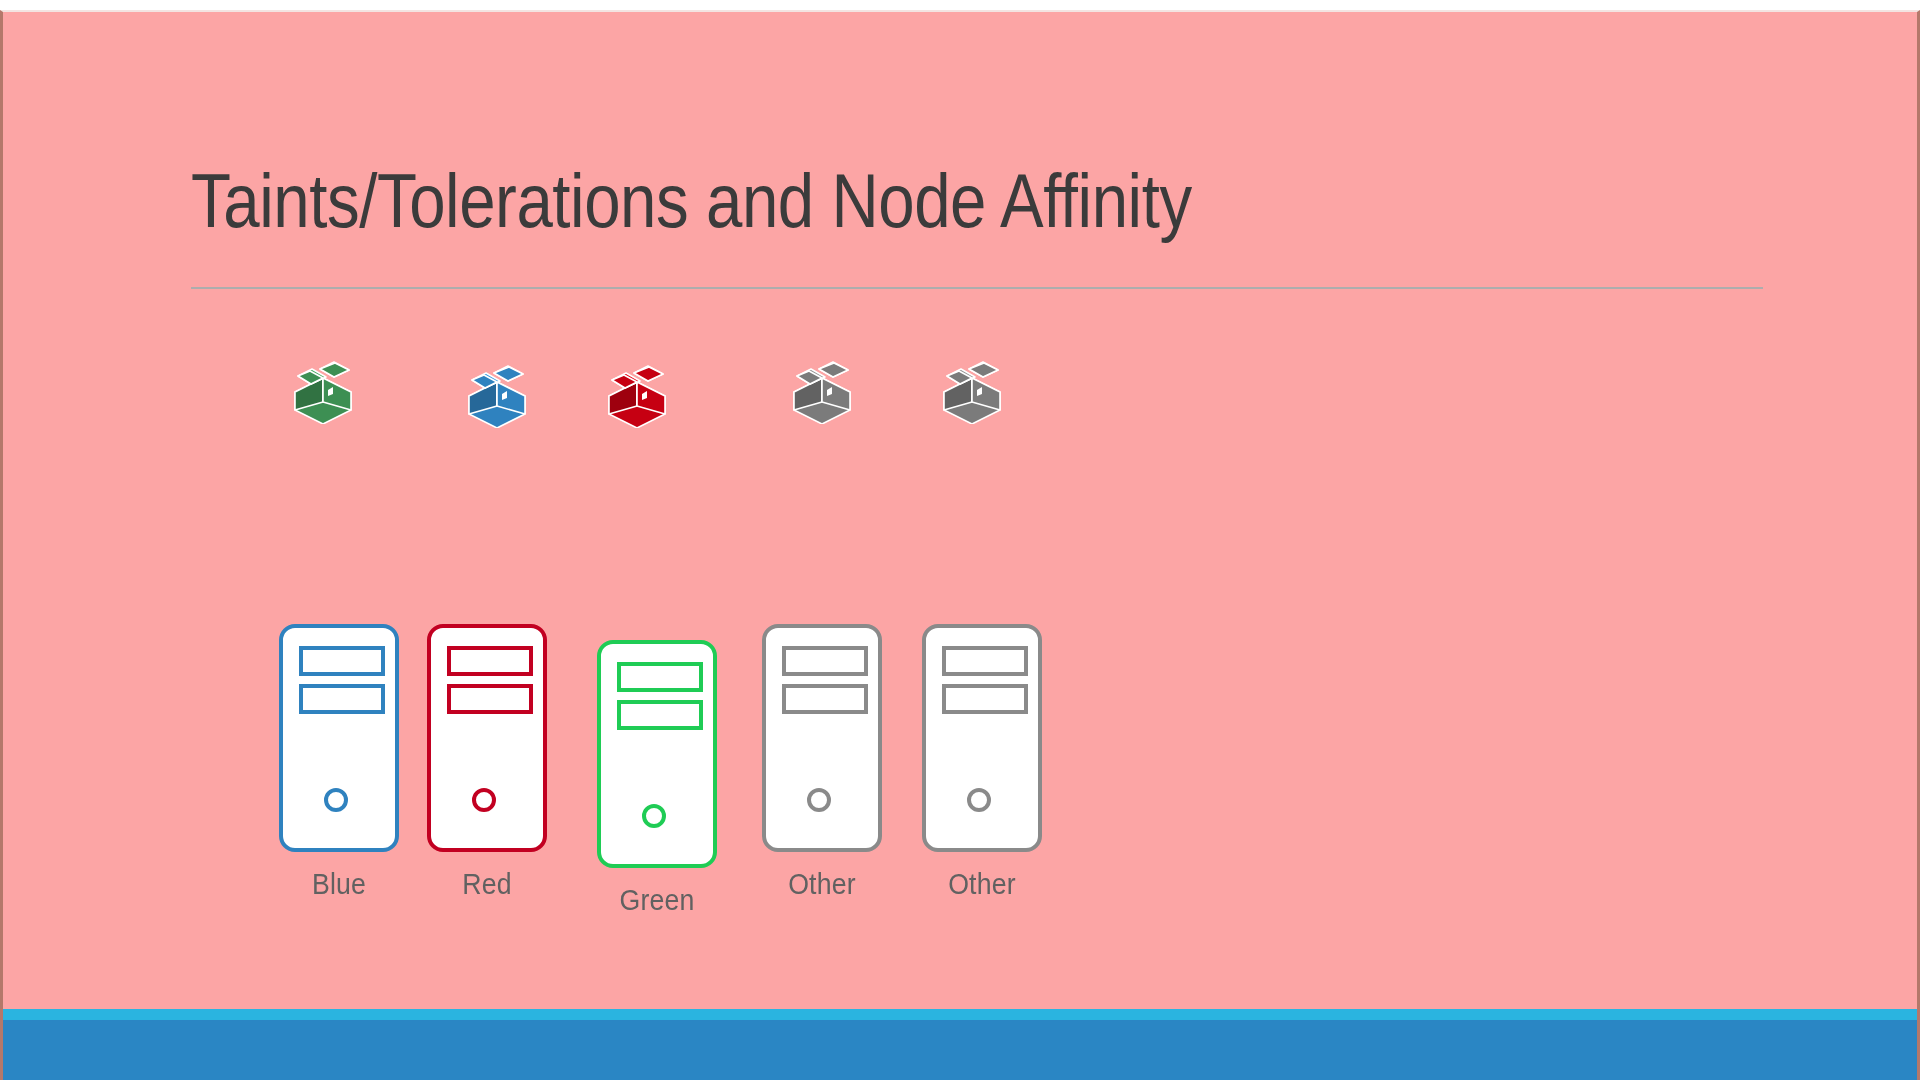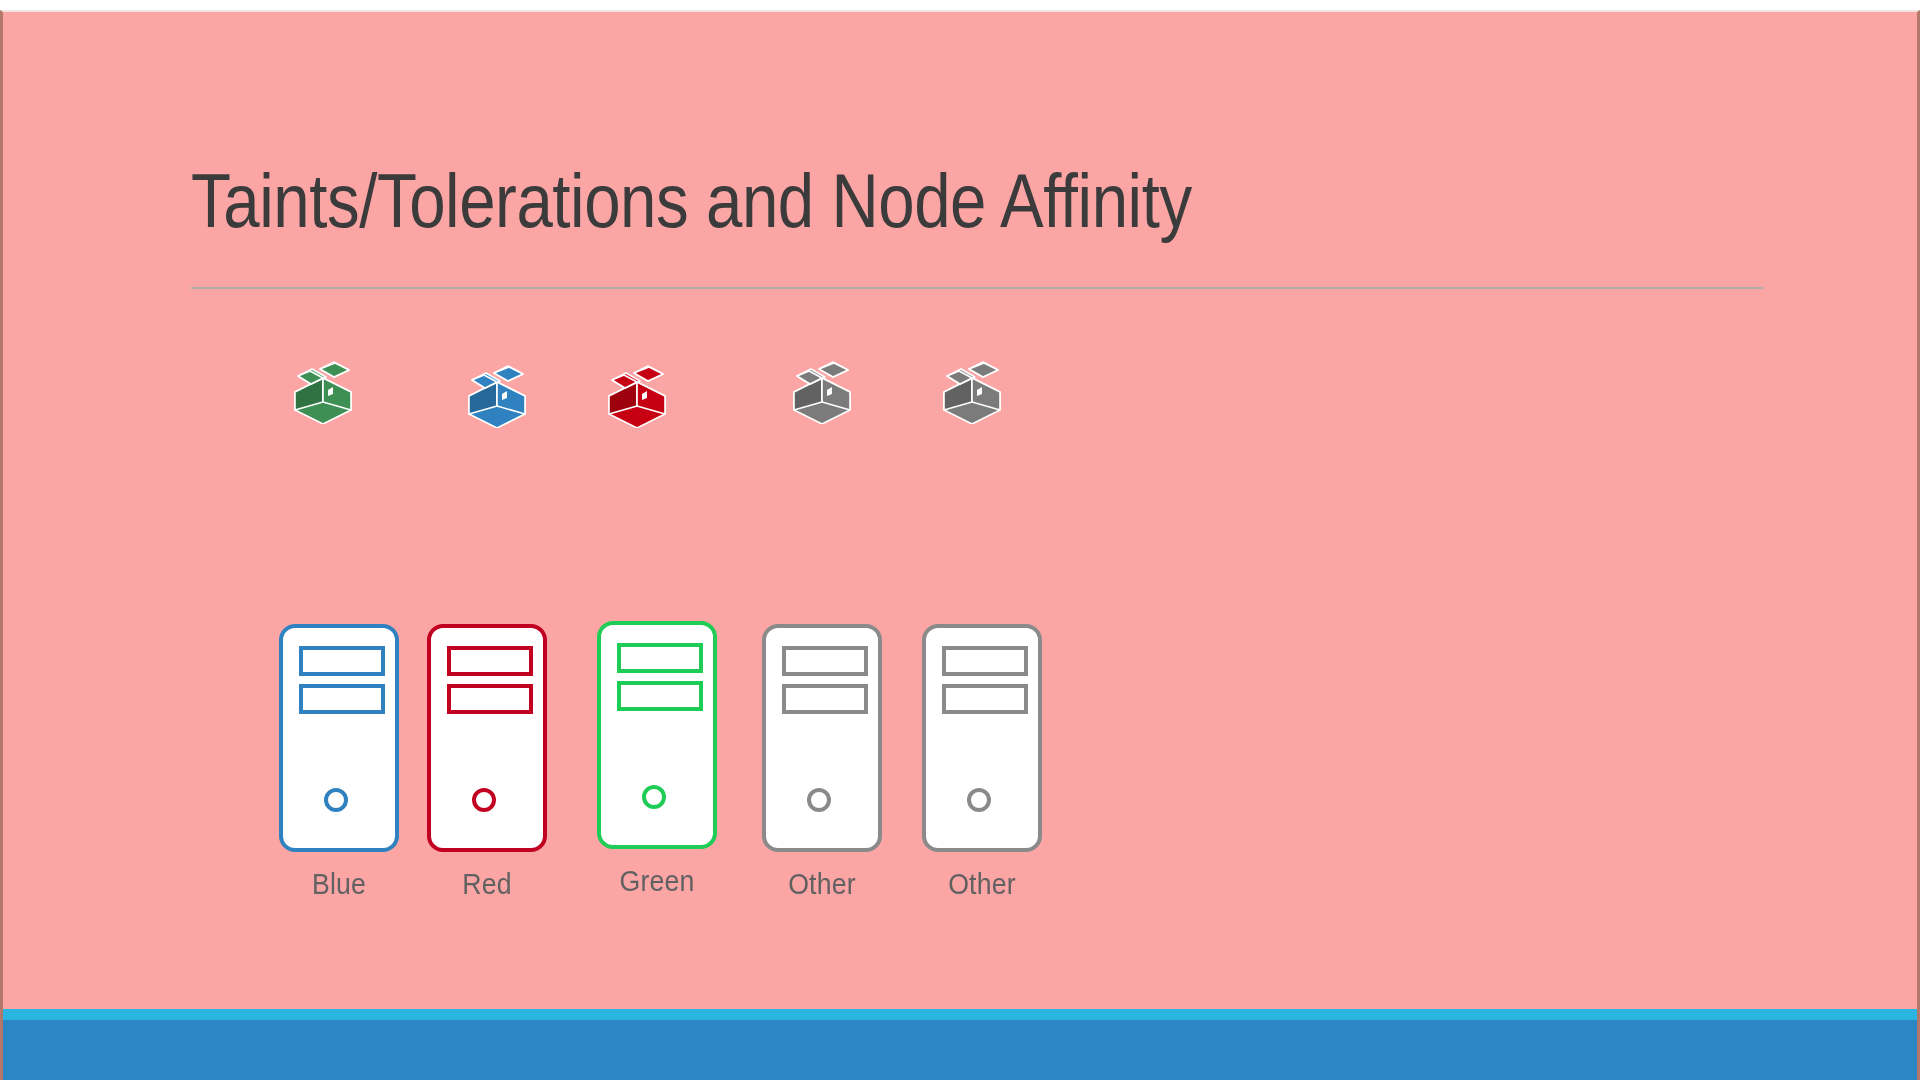--- a/index.html
+++ b/index.html
@@ -227,21 +227,21 @@
         <div class="server-label" style="color: rgb(97, 97, 97);">Blue</div>
       </div>
       <div class="server" style="left: 424px; top: 612px;">
         <div class="server-body" style="border-color: rgb(194, 0, 33);">
           <div class="server-bar b1" style="border-color: rgb(194, 0, 33);"></div>
           <div class="server-bar b2" style="border-color: rgb(194, 0, 33);"></div>
           <div class="server-power" style="border-color: rgb(194, 0, 33);"></div>
         </div>
         <div class="server-label" style="color: rgb(97, 97, 97);">Red</div>
       </div>
-      <div class="server" style="left: 594px; top: 609px;">
+      <div class="server" style="left: 594px; top: 628px;">
         <div class="server-body" style="border-color: rgb(31, 204, 85);">
           <div class="server-bar b1" style="border-color: rgb(31, 204, 85);"></div>
           <div class="server-bar b2" style="border-color: rgb(31, 204, 85);"></div>
           <div class="server-power" style="border-color: rgb(31, 204, 85);"></div>
         </div>
         <div class="server-label" style="color: rgb(97, 97, 97);">Green</div>
       </div>
       <div class="server" style="left: 759px; top: 612px;">
         <div class="server-body" style="border-color: rgb(138, 138, 138);">
           <div class="server-bar b1" style="border-color: rgb(138, 138, 138);"></div>

